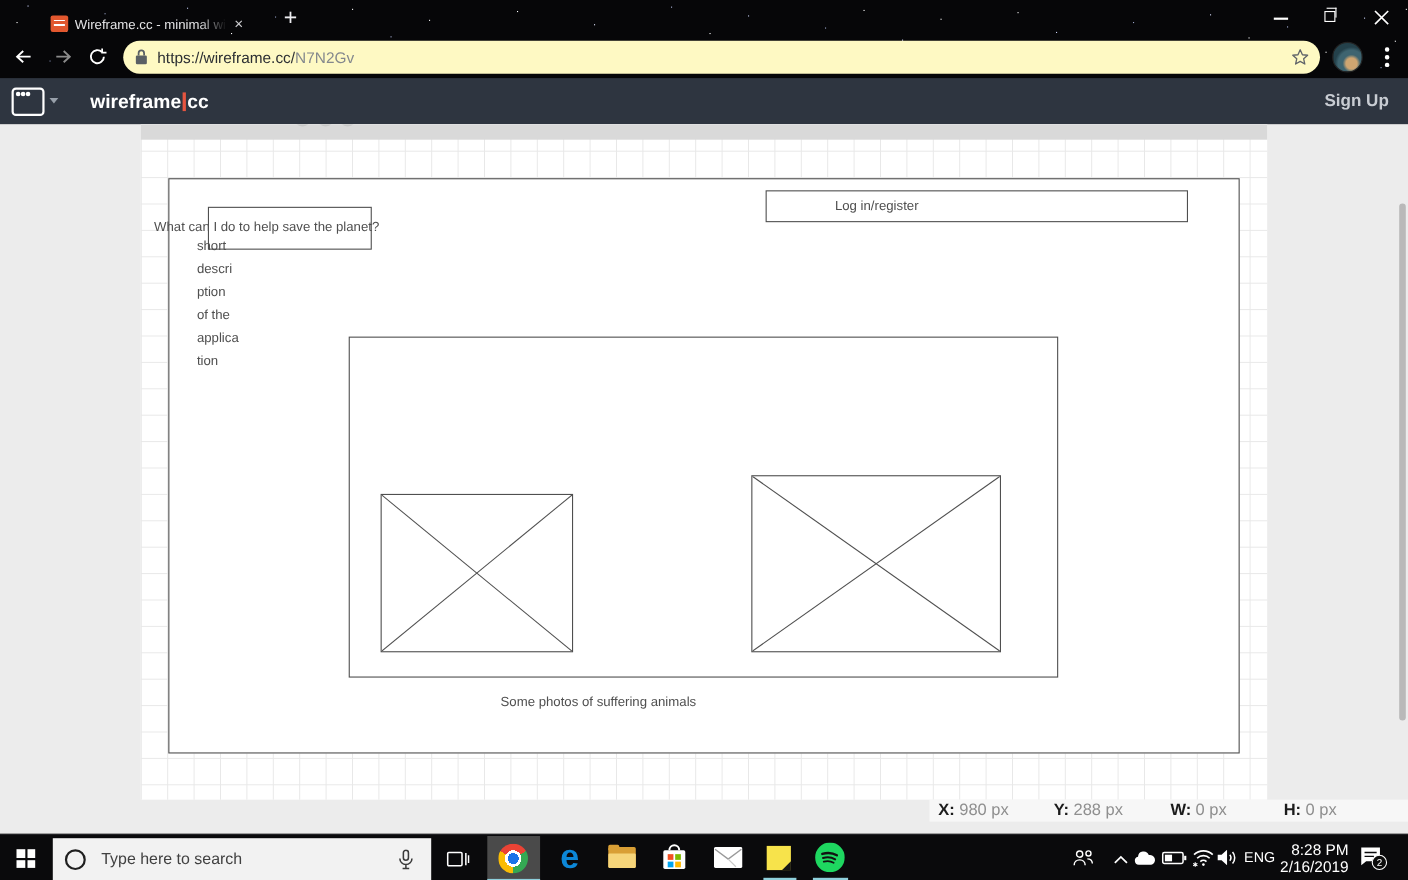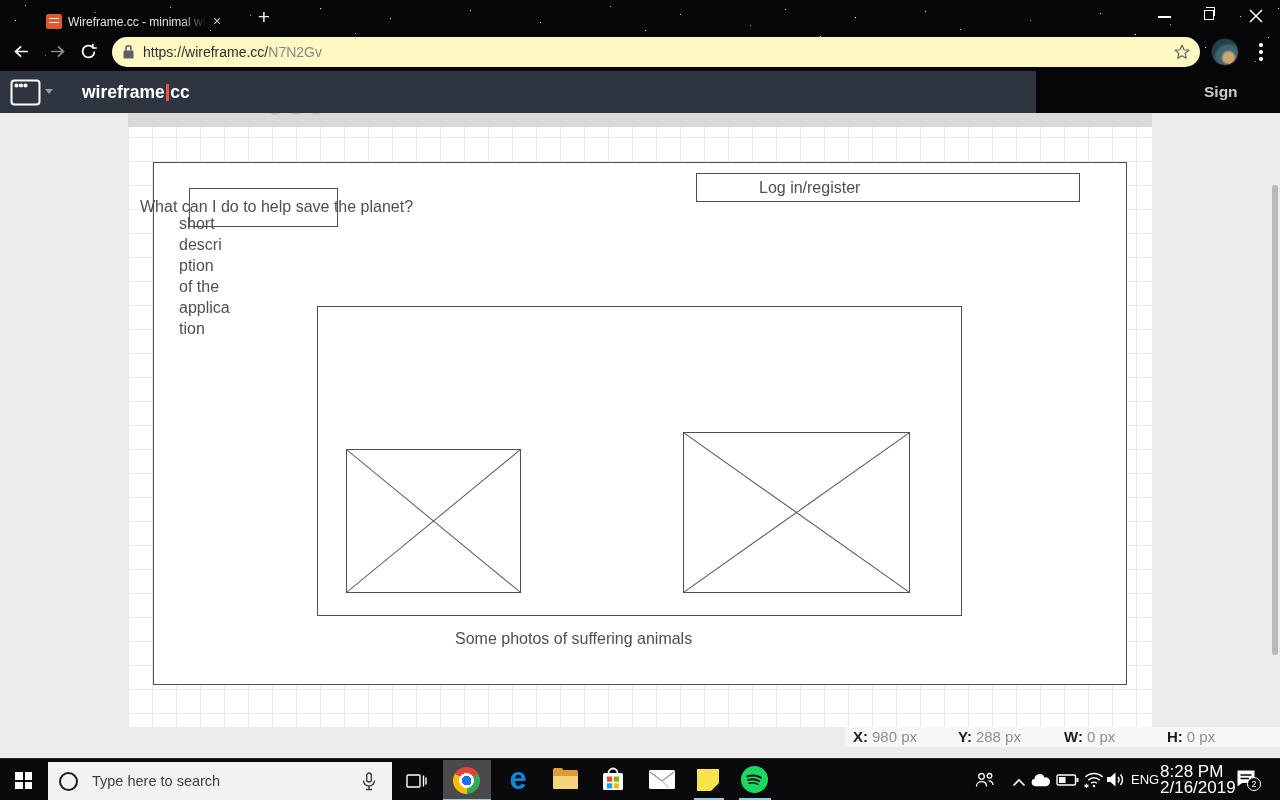--- a/index.html
+++ b/index.html
@@ -35,21 +35,21 @@
   #lock-icon { left:10px; top:7px; width:13px; height:16px; }
   #url { left:31px; top:0; height:30px; line-height:30px; font-size:14px; color:#2c2f33; white-space:nowrap; }
   #url .path { color:#84888d; }
   #star-icon { left:1061px; top:6px; width:18px; height:18px; }
   #avatar { left:1211px; top:38px; width:28px; height:28px; border-radius:50%; background:radial-gradient(circle at 64% 72%, #cfa571 0 5px, #3e6470 8px 12px, #24414b 15px); border:1px solid #222; }
   #nav-menu { left:1258px; top:43px; width:6px; height:19px; }
   #nav-menu b { position:absolute; left:1px; width:3.5px; height:3.5px; border-radius:50%; background:#fff; }
   #nav-menu b:nth-child(1){top:0;} #nav-menu b:nth-child(2){top:7px;} #nav-menu b:nth-child(3){top:14px;}
 
   
-  #wf-toolbar { position:absolute; left:0; top:71px; width:1036px; height:42px; background:#2e3540; }
+  #wf-toolbar { position:absolute; left:0; top:71px; width:1280px; height:42px; background:#2e3540; }
   #wf-window-icon { left:10px; top:8px; width:31px; height:27px; }
   #wf-caret { left:45px; top:18px; width:0; height:0; border-left:4.5px solid transparent; border-right:4.5px solid transparent; border-top:5px solid #98a0aa; }
   #wf-logo { left:82px; top:0; height:42px; line-height:42px; color:#fff; font-size:17.5px; font-weight:bold; }
   #wf-logo .divider { display:inline-block; width:2.5px; height:17px; background:#e65540; vertical-align:-2.5px; margin:0 1.5px; }
   .tb-btn { position:absolute; top:78px; height:29px; background:#3c434f; }
   #undo-btn { left:215px; width:33px; border-radius:4px 0 0 4px; }
   #redo-btn { left:249px; width:32px; border-radius:0 4px 4px 0; }
   #comment-btn { left:999px; width:32px; border-radius:4px; }
   #save-btn { left:1042px; width:70px; border-radius:4px; background:#c04b3f; color:#fff; font-size:13.5px; font-weight:bold; }
   #save-btn span { position:absolute; left:30px; top:0; line-height:29px; }
@@ -60,21 +60,21 @@
   #hamburger b { position:absolute; left:0; width:25px; height:2.6px; background:#fff; border-radius:1px; }
   #hamburger b:nth-child(1){top:0;} #hamburger b:nth-child(2){top:6.7px;} #hamburger b:nth-child(3){top:13.4px;}
   #signup { left:1204px; top:0; height:42px; line-height:42px; font-size:15.5px; font-weight:bold; color:#c8ccd2; }
 
   
   #canvas-area { position:absolute; left:0; top:113px; width:1280px; height:645px; background:#ececec; overflow:hidden; }
   #wf-grid { left:128px; top:0; width:1024px; height:614px; background-color:#fff; background-image:linear-gradient(to right,#e8e8e8 1px,transparent 1px),linear-gradient(to bottom,#e8e8e8 1px,transparent 1px); background-size:24px 24px; }
   #wf-gray-strip { left:128px; top:0; width:1024px; height:14px; background:#d9d9d9; overflow:hidden; z-index:3; }
   .wf-dot { position:absolute; top:-14px; width:16px; height:16px; border-radius:50%; background:#c7c7c7; }
   #wf-page { left:153px; top:49px; width:974px; height:523px; background:#fff; border:1px solid #4f4f4f; z-index:1; }
-  .wf-text { color:#4f4f4f; font-size:16px; line-height:21px; z-index:2; white-space:nowrap; }
+  .wf-text { color:#4f4f4f; font-size:12px; line-height:21px; z-index:2; white-space:nowrap; }
   #wf-heading { left:140px; top:83px; }
   #wf-desc-box { left:189px; top:75px; width:149px; height:39px; border:1px solid #4f4f4f; z-index:2; }
   #wf-desc-text { left:179px; top:100px; }
   #wf-login-box { left:696px; top:60px; width:384px; height:29px; border:1px solid #4f4f4f; z-index:2; }
   #wf-login-box .wf-text { position:absolute; left:62px; top:0; line-height:27px; }
   #wf-big-box { left:317px; top:193px; width:645px; height:310px; border:1px solid #4f4f4f; z-index:2; }
   #wf-quote { left:387px; top:245px; }
   .wf-img { border:1px solid #4f4f4f; z-index:2; }
   .wf-img svg { display:block; width:100%; height:100%; }
   #wf-img-left { left:346px; top:336px; width:175px; height:144px; }
@@ -115,21 +115,21 @@
   #spotify-icon { position:absolute; left:741px; top:7px; width:27px; height:27px; }
   #ul-spotify { left:739px; width:32px; }
   .tray-icon { position:absolute; }
   #people-icon { left:974px; top:12px; width:22px; height:19px; }
   #chevron-icon { left:1011px; top:15px; width:16px; height:11px; }
   #cloud-icon { left:1030px; top:14px; width:21px; height:14px; }
   #battery-icon { left:1056px; top:13px; width:23px; height:16px; }
   #wifi-icon { left:1084px; top:11px; width:20px; height:18px; }
   #volume-icon { left:1105px; top:11px; width:20px; height:19px; }
   #lang { position:absolute; left:1131px; top:0; height:42px; line-height:42px; font-size:13px; color:#fff; }
-  #clock { position:absolute; left:1160px; top:5px; width:66px; text-align:left; color:#fff; font-size:17px; line-height:16px; }
+  #clock { position:absolute; left:1160px; top:5px; width:66px; text-align:right; color:#fff; font-size:14px; line-height:16px; }
   #action-center { left:1236px; top:10px; width:26px; height:24px; }
   #ac-badge { position:absolute; left:11px; top:8px; width:14px; height:14px; border-radius:50%; background:#0c0c0c; border:1.4px solid #fff; color:#fff; font-size:9px; line-height:13.5px; text-align:center; }
 </style>
 </head>
 <body>
 
 <div id="browser-top">
   <i class="stars1"></i>
   <i class="stars2"></i>
 

